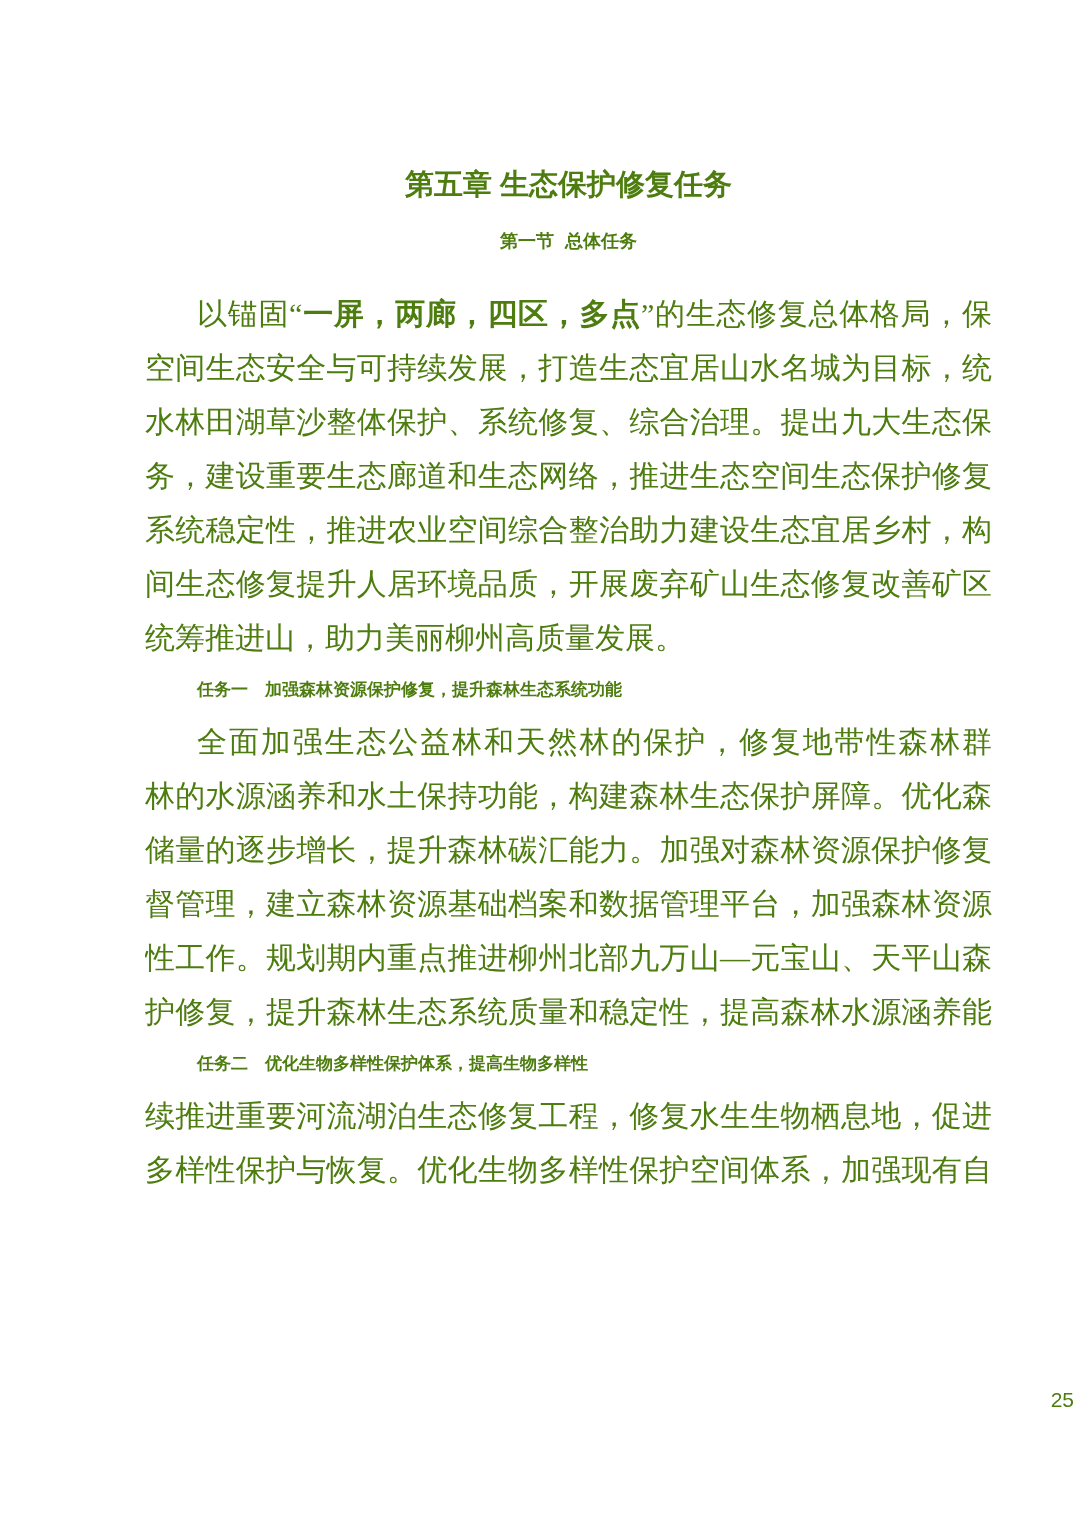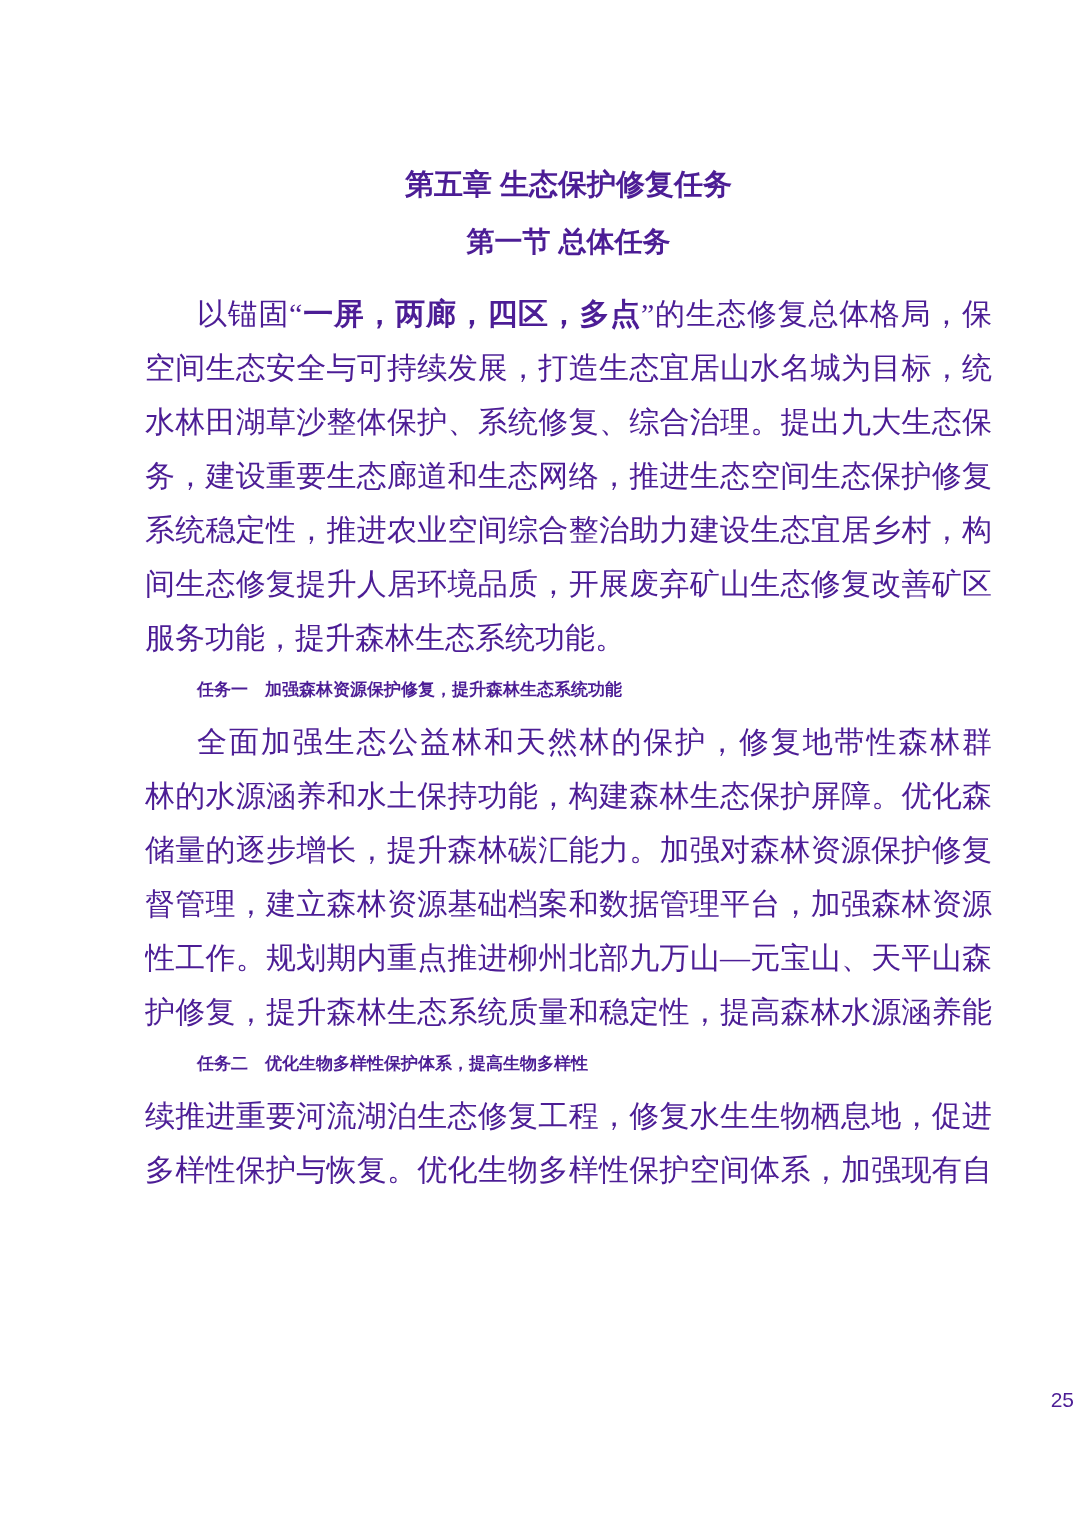--- a/index.html
+++ b/index.html
@@ -5,21 +5,21 @@
   html, body {
     margin: 0;
     padding: 0;
     background: #ffffff;
   }
   .page {
     position: relative;
     width: 1074px;
     height: 1520px;
     background: #ffffff;
-    color: #4c1d95;
+    color: #4d7c0f;
     font-family: "Liberation Serif", serif;
     overflow: hidden;
   }
   .chapter-title {
     position: absolute;
     top: 166px;
     left: 145px;
     width: 847px;
     text-align: center;
     font-family: "Liberation Sans", sans-serif;
@@ -27,23 +27,23 @@
     font-size: 29px;
     line-height: 36px;
     white-space: pre;
   }
   .section-title {
     position: absolute;
     top: 224px;
     left: 145px;
     width: 847px;
     text-align: center;
-    font-family: Liberation Sans, sans-serif;
+    font-family: Liberation Mono, monospace;
     font-weight: bold;
-    font-size: 28px;
+    font-size: 18px;
     line-height: 36px;
     white-space: pre;
   }
   .doc-body {
     position: absolute;
     top: 287px;
     left: 145px;
     width: 847px;
   }
   .line {
@@ -83,21 +83,21 @@
 <div class="page">
   <div class="chapter-title">第五章 生态保护修复任务</div>
   <div class="section-title">第一节 总体任务</div>
   <div class="doc-body">
       <div class="line indent"><span>以锚固“</span><span class="b">一屏，两廊，四区，多点</span><span>”的生态修复总体格局，保障国土</span></div>
       <div class="line"><span>空间生态安全与可持续发展，打造生态宜居山水名城为目标，统筹推进山</span></div>
       <div class="line"><span>水林田湖草沙整体保护、系统修复、综合治理。提出九大生态保护修复任</span></div>
       <div class="line"><span>务，建设重要生态廊道和生态网络，推进生态空间生态保护修复增强生态</span></div>
       <div class="line"><span>系统稳定性，推进农业空间综合整治助力建设生态宜居乡村，构与分布格局</span></div>
       <div class="line"><span>间生态修复提升人居环境品质，开展废弃矿山生态修复改善矿区生态环</span></div>
-      <div class="line last"><span>服务功能，提升森林生态系统功能。</span></div>
+      <div class="line last"><span>统筹推进山，助力美丽柳州高质量发展。</span></div>
       <div class="task-heading">任务一　加强森林资源保护修复，提升森林生态系统功能</div>
       <div class="line indent"><span>全面加强生态公益林和天然林的保护，修复地带性森林群落，增强森</span></div>
       <div class="line"><span>林的水源涵养和水土保持功能，构建森林生态保护屏障。优化森林资源结</span></div>
       <div class="line"><span>储量的逐步增长，提升森林碳汇能力。加强对森林资源保护修复活动的监</span></div>
       <div class="line"><span>督管理，建立森林资源基础档案和数据管理平台，加强森林资源保护修复</span></div>
       <div class="line"><span>性工作。规划期内重点推进柳州北部九万山—元宝山、天平山森林资源保</span></div>
       <div class="line last"><span>护修复，提升森林生态系统质量和稳定性，提高森林水源涵养能力。</span></div>
       <div class="task-heading">任务二　优化生物多样性保护体系，提高生物多样性</div>
       <div class="line"><span>续推进重要河流湖泊生态修复工程，修复水生生物栖息地，促进水生生物</span></div>
       <div class="line"><span>多样性保护与恢复。优化生物多样性保护空间体系，加强现有自然保护地</span></div>

